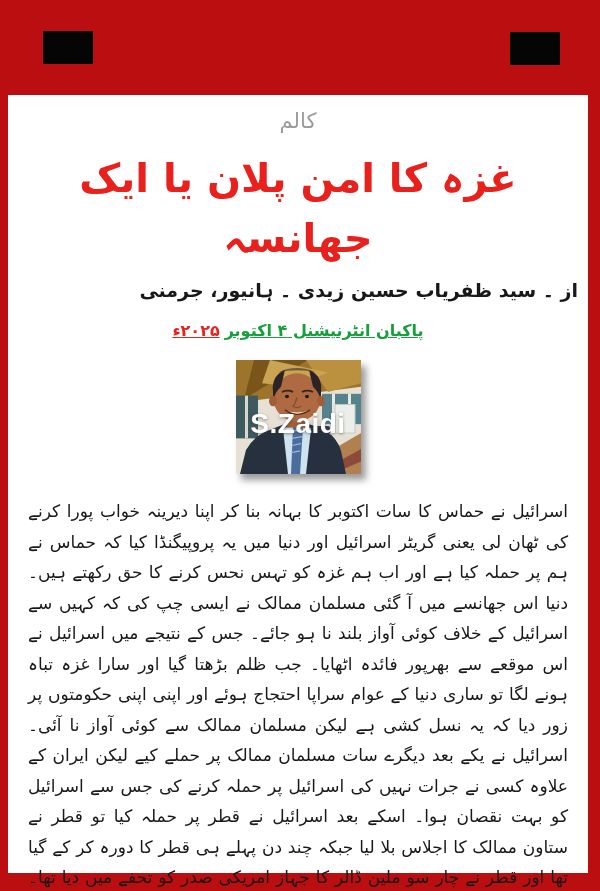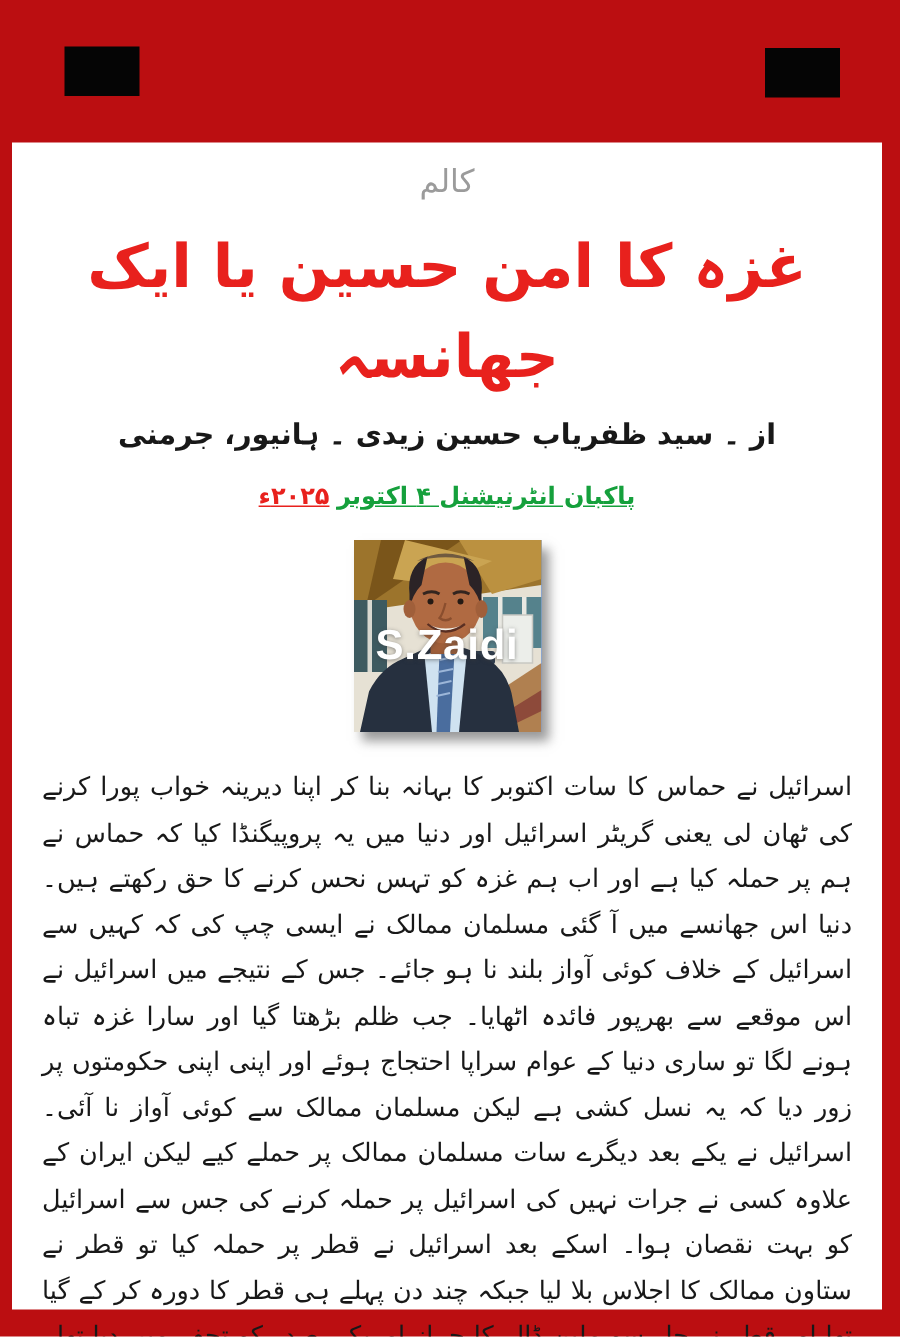--- a/index.html
+++ b/index.html
@@ -38,38 +38,38 @@
     margin: 14px 10px 0 10px;
     direction: rtl;
     text-align: center;
     font-size: 40px; line-height: 60px;
     font-weight: bold;
     color: var(--title-red, #e8211d);
   }
   .byline {
     margin: 7px 10px 0 10px;
     direction: rtl;
-    text-align: center;
+    text-align: right;
     font-size: 19px; line-height: 30px;
     font-weight: bold;
     color: var(--text-black, #181818);
   }
   .dateline {
     margin: 13px 0 0 0;
     direction: rtl;
     text-align: center;
     font-size: 16px; line-height: 26px;
     font-weight: bold;
   }
   .dateline .pub  { color: var(--green, #15a03c); text-decoration: underline; }
   .dateline .year { color: var(--year-red, #e8211d); margin-right: 5px; text-decoration: underline; }
 
   .photo-frame {
     position: relative;
-    width: 125px; height: 128px;
+    width: 125px; height: 114px;
     margin: 16px auto 0 auto;
     box-shadow: 5px 6px 7px rgba(100,100,100,0.65);
     background: #3b82f6;
   }
   .photo-frame svg { display: block; width: 100%; height: 100%; }
   .photo-overlay-text {
     position: absolute;
     left: 0; right: 0; top: 42%;
     text-align: center;
     font-family: "Liberation Sans", sans-serif;
@@ -95,21 +95,21 @@
 
 <div id="page">
 
   <div id="masked-logo-left" class="masked-logo"></div>
   <div id="masked-logo-right" class="masked-logo"></div>
 
   <div id="panel">
 
     <div class="kicker">کالم</div>
 
-    <div class="title">غزہ کا امن حسین یا ایک جھانسہ</div>
+    <div class="title">غزہ کا امن پلان یا ایک جھانسہ</div>
 
     <div class="byline">از ۔ سید ظفریاب حسین زیدی ۔ ہانیور، جرمنی</div>
 
     <div class="dateline">
       <span class="pub">پاکبان انٹرنیشنل ۴ اکتوبر</span><span class="year">۲۰۲۵ء</span>
     </div>
 
     <div class="photo-frame">
       <svg viewBox="0 0 125 128" preserveAspectRatio="none" aria-hidden="true">
 

